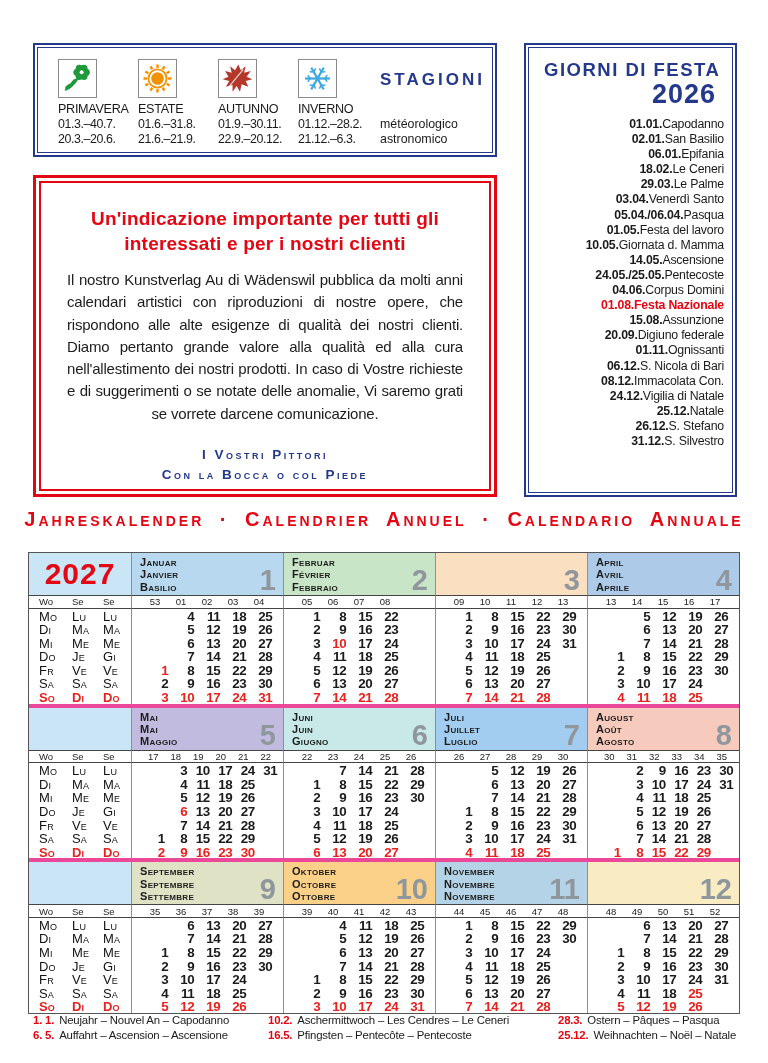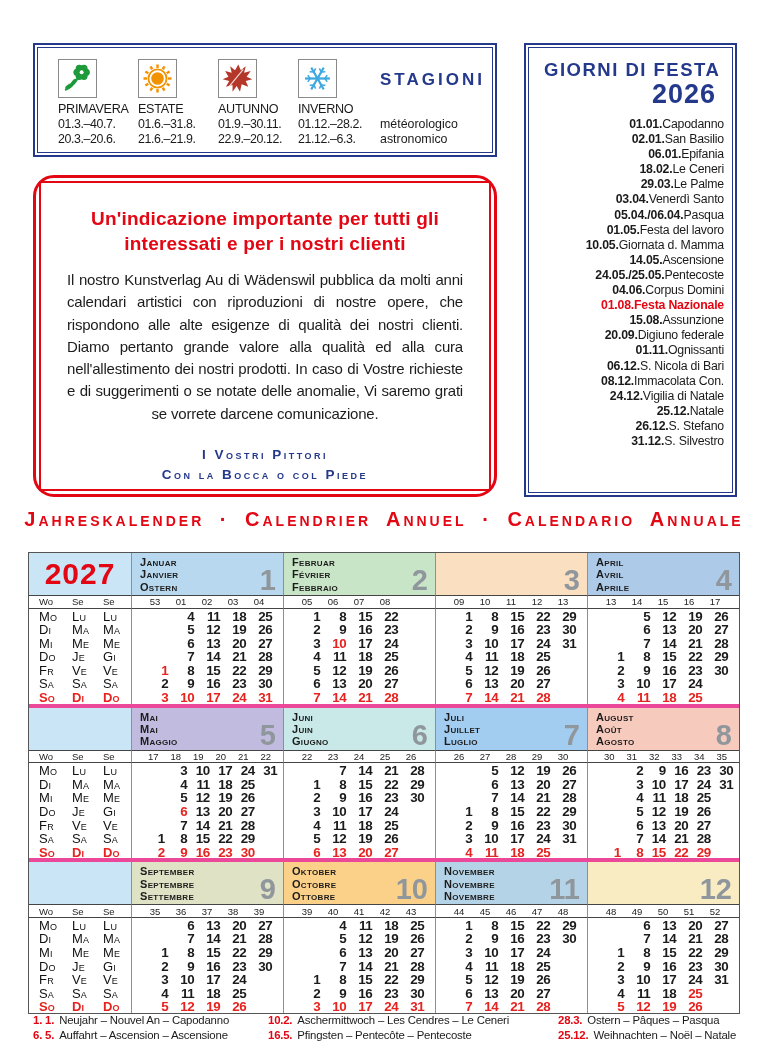--- a/index.html
+++ b/index.html
@@ -29,21 +29,21 @@
   .holidays{left:524px;top:43px;width:213px;height:454px;}
   .holidays .inner{padding:11px 8px 0 15px;}
   .holidays-title{color:#24388c;font-weight:700;font-size:18.5px;letter-spacing:1.5px;white-space:nowrap;}
   .holidays-year{color:#24388c;font-weight:700;font-size:27px;letter-spacing:1px;text-align:right;padding-right:8px;margin-top:-2px;}
   .holiday-list{list-style:none;margin:7px 0 0 0;padding:0;text-align:right;}
   .holiday-list li{font-size:12.3px;line-height:15.1px;letter-spacing:-0.2px;white-space:nowrap;}
   .h-date{font-weight:700;display:inline-block;min-width:48px;}
   .holiday-list li.hl{color:#e30613;font-weight:700;}
 
   
-  .letter{left:33px;top:175px;width:464px;height:322px;border-radius:21px;}
+  .letter{left:33px;top:175px;width:464px;height:322px;}
   .letter .inner{padding-top:23px;}
   .letter-title{color:#e30613;font-weight:700;font-size:19px;line-height:25px;text-align:center;letter-spacing:0.2px;}
   .letter-body{margin:13px 26px 0 26px;font-size:15px;line-height:22.3px;color:#1c1c1c;
       text-align:justify;text-align-last:center;letter-spacing:-0.2px;}
   .letter-sign{margin-top:20px;text-align:center;color:#24388c;font-weight:700;font-size:13.5px;
       line-height:20px;letter-spacing:2.5px;font-variant:small-caps;}
 
   
   .annual-title{position:absolute;left:14px;top:508px;width:740px;text-align:center;color:#e30613;
       font-weight:700;font-size:20px;font-variant:small-caps;letter-spacing:3px;word-spacing:7px;white-space:nowrap;}
@@ -225,21 +225,21 @@
 
   <div class="calendar">
       <div class="band">
         <div class="year-cell">
           <span class="year-text">2027</span>
         </div>
         <div class="month-header mcol" style="background: rgb(183, 216, 238);">
           <div class="mh-names">
             <div class="mh-name">Januar</div>
             <div class="mh-name">Janvier</div>
-            <div class="mh-name">Ostern</div>
+            <div class="mh-name">Basilio</div>
           </div>
           <div class="mh-num">1</div>
         </div>
         <div class="month-header mcol" style="background: rgb(201, 229, 199);">
           <div class="mh-names">
             <div class="mh-name">Februar</div>
             <div class="mh-name">Février</div>
             <div class="mh-name">Febbraio</div>
           </div>
           <div class="mh-num">2</div>

